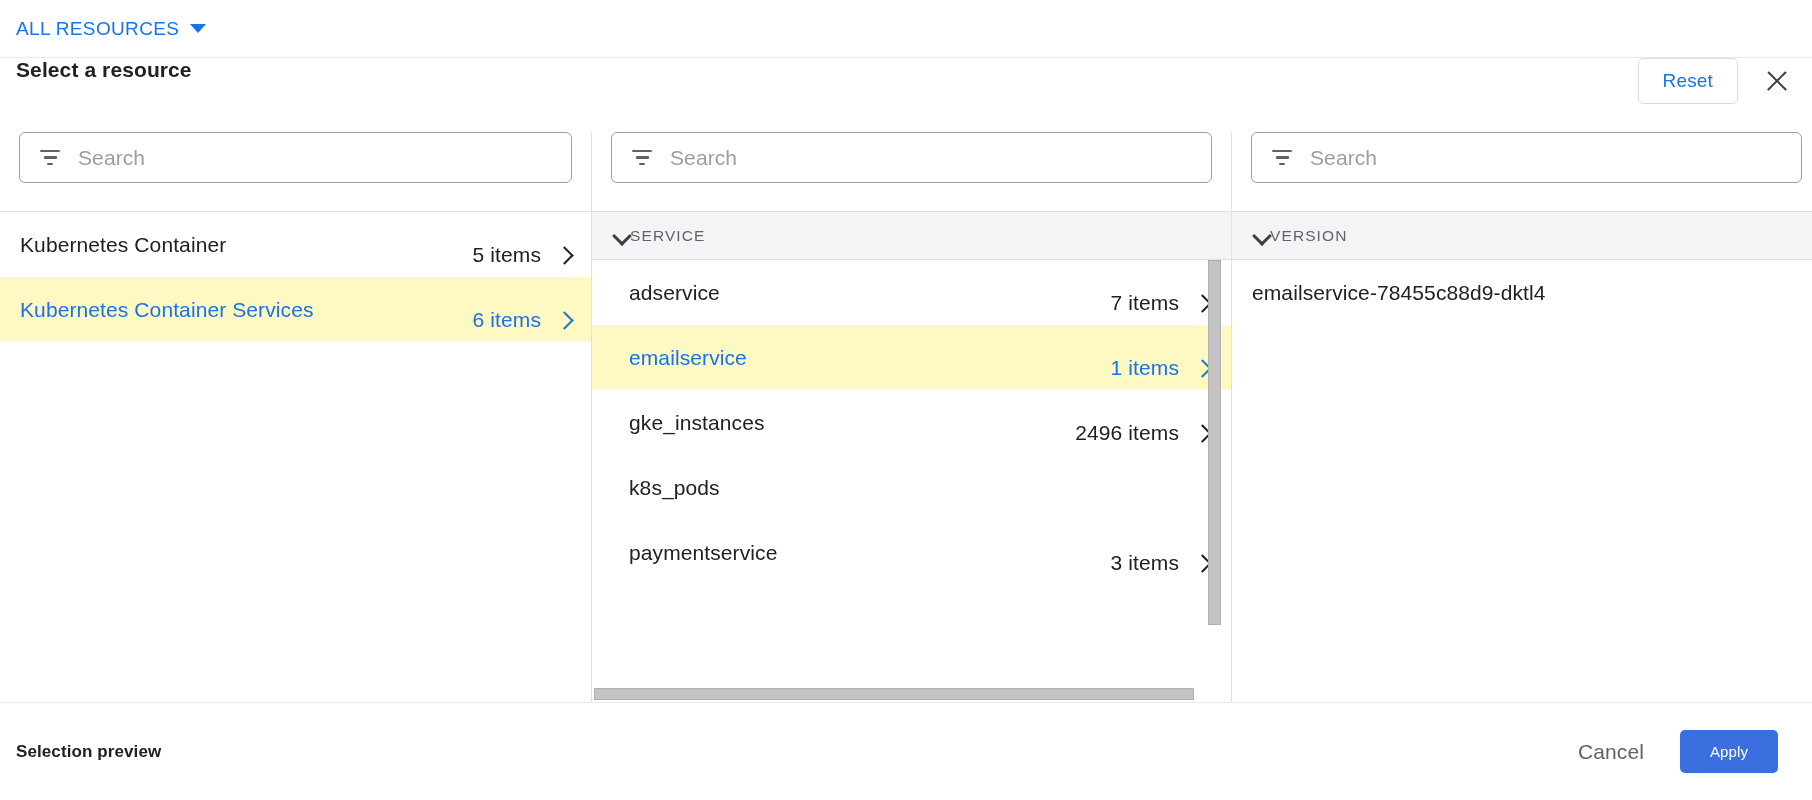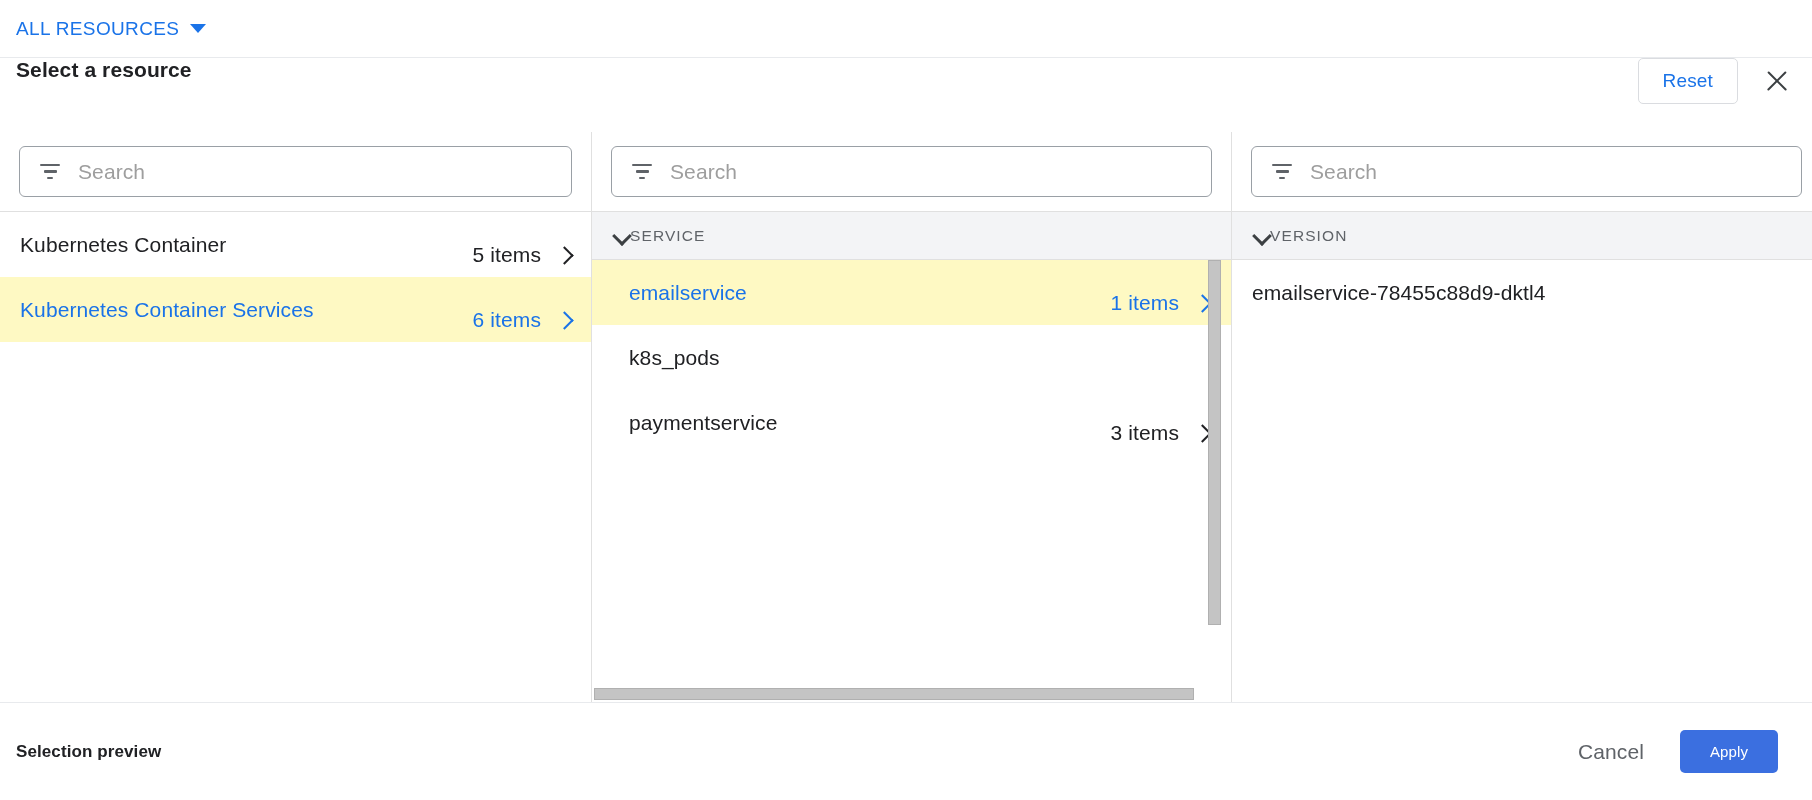--- a/index.html
+++ b/index.html
@@ -115,21 +115,20 @@
     background: #ffffff;
     overflow: hidden;
   }
   .panel-1 { width: 591px; }
   .panel-2 { width: 640px; border-left: 1px solid #e0e0e0; }
   .panel-3 { width: 581px; border-left: 1px solid #e0e0e0; }
 
   .search-wrap {
     height: 79px;
     display: flex;
-    align-items: center;
     padding: 0 19px;
   }
   .panel-3 .search-wrap { padding-left: 19px; padding-right: 10px; }
   .search-box {
     flex: 1;
     height: 51px;
     border: 1px solid #9aa0a6;
     border-radius: 6px;
     display: flex;
     align-items: center;
@@ -373,29 +372,43 @@
       </div>
       <div class="panel-divider"></div>
       <div class="group-header">
         <span class="chevron-down"></span>
         <span class="group-title">SERVICE</span>
       </div>
 
       <div class="panel-2-body">
         <div class="list">
 
+          <div class="list-row">
+            <span class="row-label">adservice</span>
+            <span class="row-right">
+              <span class="row-count">7 items</span>
+              <span class="chevron-right"></span>
+            </span>
+          </div>
 
           <div class="list-row selected">
             <span class="row-label">emailservice</span>
             <span class="row-right">
               <span class="row-count">1 items</span>
               <span class="chevron-right"></span>
             </span>
           </div>
 
+          <div class="list-row">
+            <span class="row-label">gke_instances</span>
+            <span class="row-right">
+              <span class="row-count">2496 items</span>
+              <span class="chevron-right"></span>
+            </span>
+          </div>
 
           <div class="list-row">
             <span class="row-label">k8s_pods</span>
           </div>
 
           <div class="list-row">
             <span class="row-label">paymentservice</span>
             <span class="row-right">
               <span class="row-count">3 items</span>
               <span class="chevron-right"></span>

